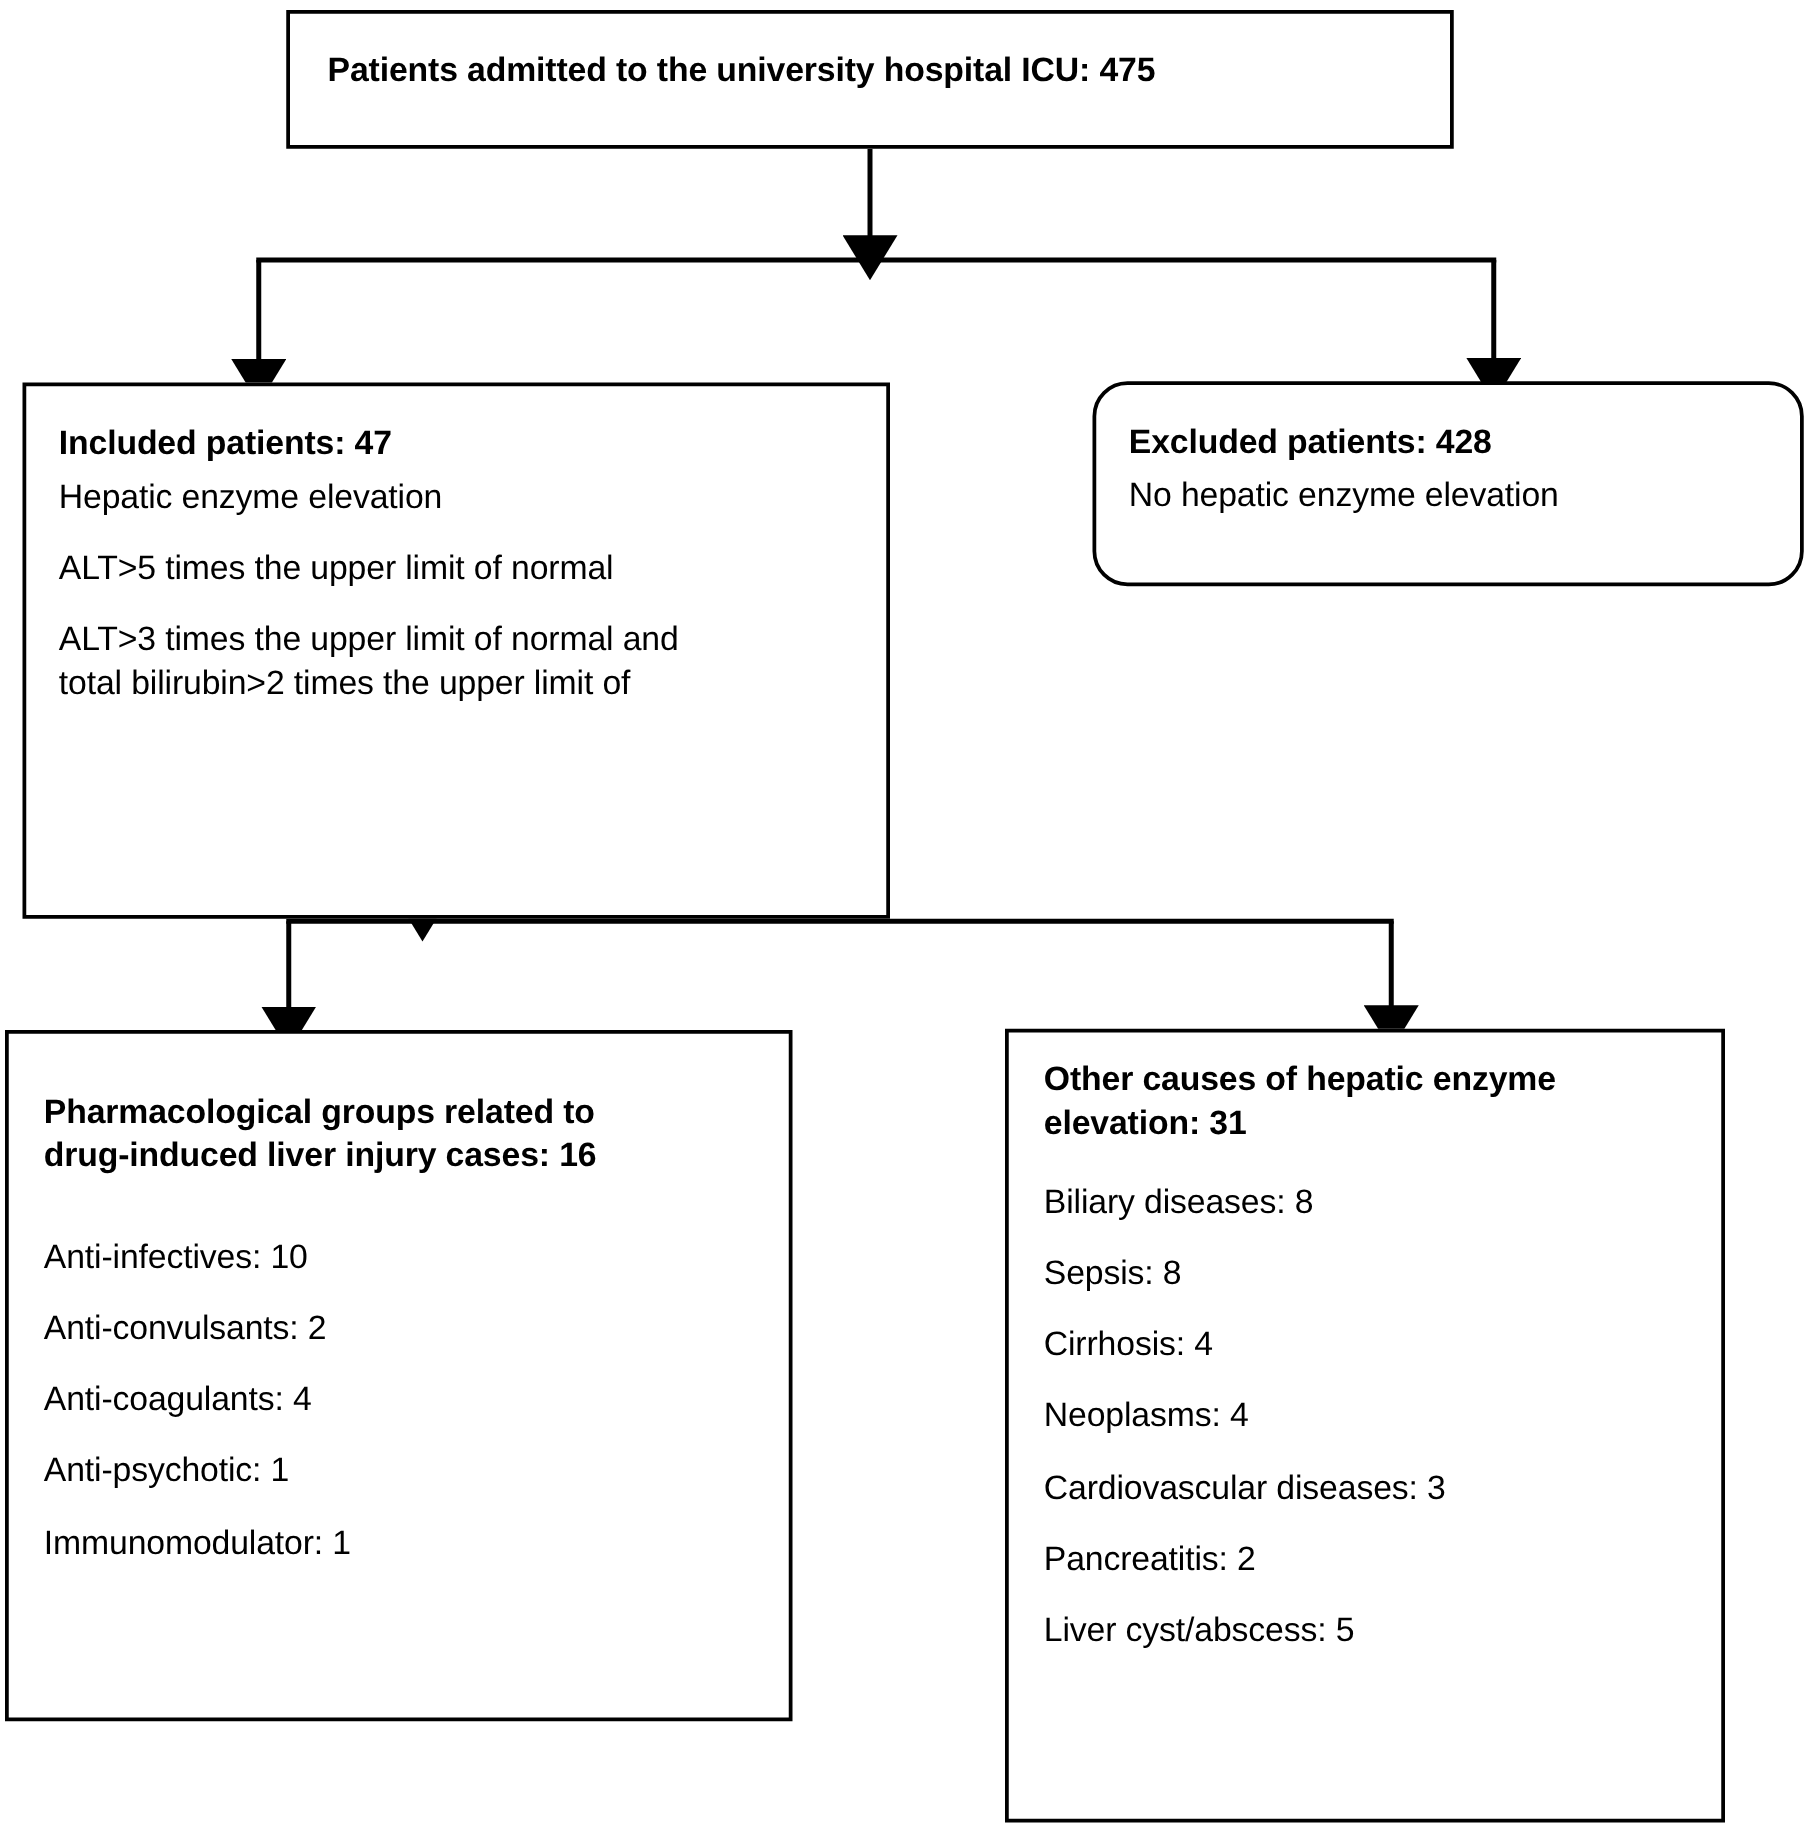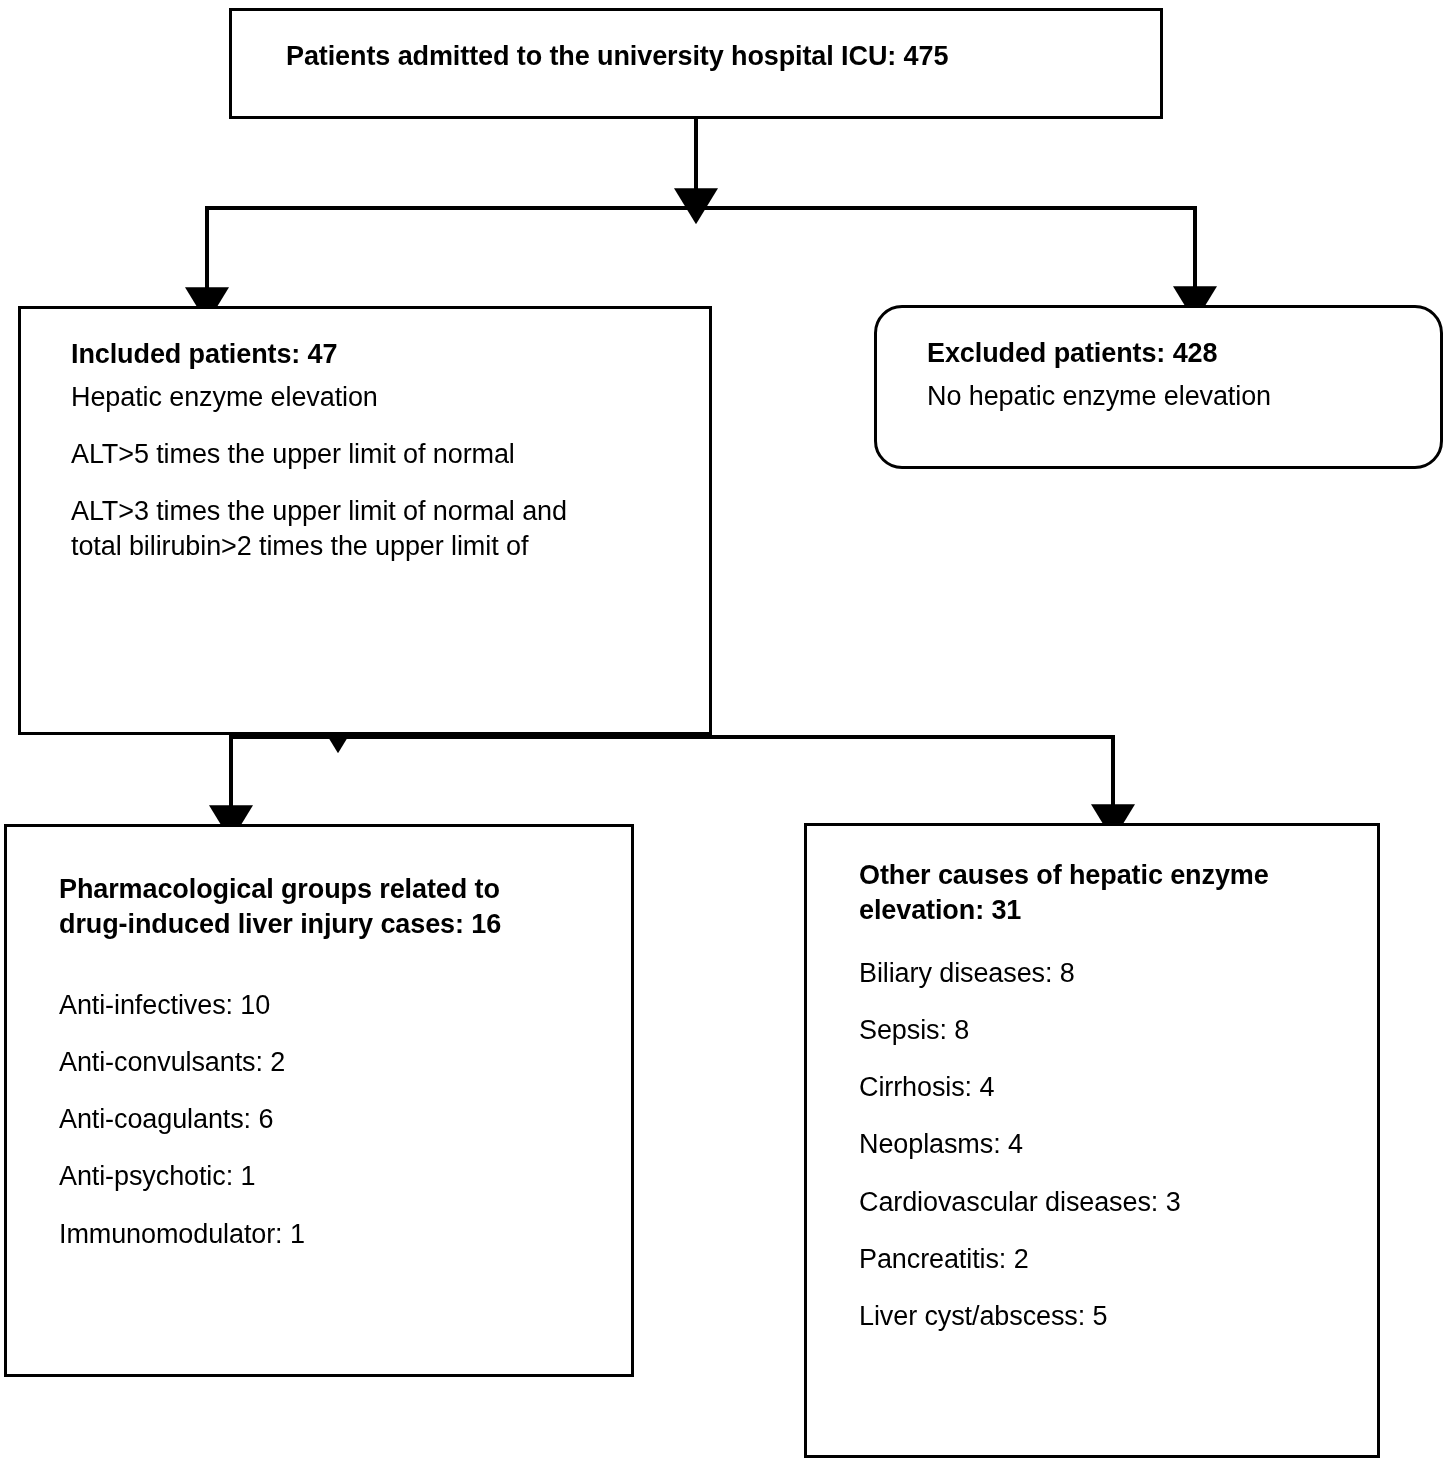--- a/index.html
+++ b/index.html
@@ -28,21 +28,20 @@
   }
   .node {
     position: absolute;
     box-sizing: border-box;
     border: 3px solid #000000;
     background: #ffffff;
     padding: 0;
   }
   .node-inner {
     padding: 26px 26px 20px 26px;
-    margin-left: 24px;
   }
   .node-title {
     font-weight: bold;
     font-size: 27px;
     line-height: 1.30;
     margin: 0 0 10px 0;
     letter-spacing: -0.1px;
   }
   .node-line {
     font-size: 27px;
@@ -64,21 +63,21 @@
   #node-top      { left: 229px;  top: 8px;    width: 934px;  height: 111px; }
   #node-included { left: 18px;   top: 306px;  width: 694px;  height: 429px; }
   #node-excluded { left: 874px;  top: 305px;  width: 569px;  height: 164px; border-radius: 28px; }
   #node-pharma   { left: 4px;    top: 824px;  width: 630px;  height: 553px; }
   #node-other    { left: 804px;  top: 823px;  width: 576px;  height: 635px; }
 
   #node-top .node-inner      { padding: 28px 30px; }
   #node-included .node-inner { padding: 28px 26px; }
   #node-excluded .node-inner { padding: 28px 26px; }
   #node-pharma .node-inner   { padding: 45px 28px; }
-  #node-other .node-inner    { padding: 32px 28px; }
+  #node-other .node-inner    { padding: 20px 28px; }
 </style>
 </head>
 <body>
 
 <div id="flowchart">
 
   <svg class="svg-layer" viewBox="0 0 1451 1462" width="1451" height="1462" xmlns="http://www.w3.org/2000/svg" aria-hidden="true">
     <defs>
       <marker id="ah" markerWidth="11" markerHeight="11" refX="1.2" refY="5.5" orient="auto" markerUnits="strokeWidth">
         <path d="M0,0 L0,11 L9,5.5 z" fill="#000000"></path>
@@ -141,21 +140,21 @@
     </div>
   </div>
 
   <div class="node" id="node-pharma">
     <div class="node-inner">
       <div class="node-title" style="margin-bottom:0;">Pharmacological groups related to</div>
       <div class="node-title">drug-induced liver injury cases: 16</div>
       <div class="list-gap">
         <div class="node-line">Anti-infectives: 10</div>
         <div class="node-line">Anti-convulsants: 2</div>
-        <div class="node-line">Anti-coagulants: 6</div>
+        <div class="node-line">Anti-coagulants: 4</div>
         <div class="node-line">Anti-psychotic: 1</div>
         <div class="node-line">Immunomodulator: 1</div>
       </div>
     </div>
   </div>
 
   <div class="node" id="node-other">
     <div class="node-inner">
       <div class="node-title" style="margin-bottom:0;">Other causes of hepatic enzyme</div>
       <div class="node-title">elevation: 31</div>

